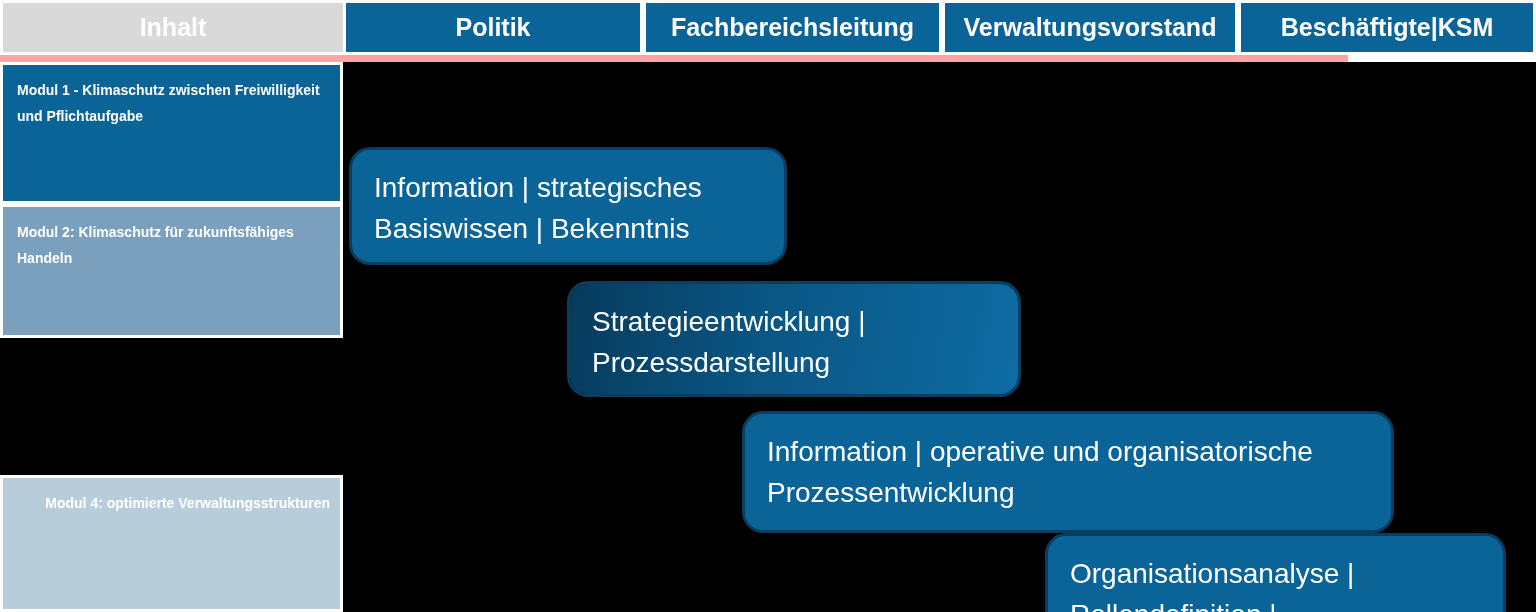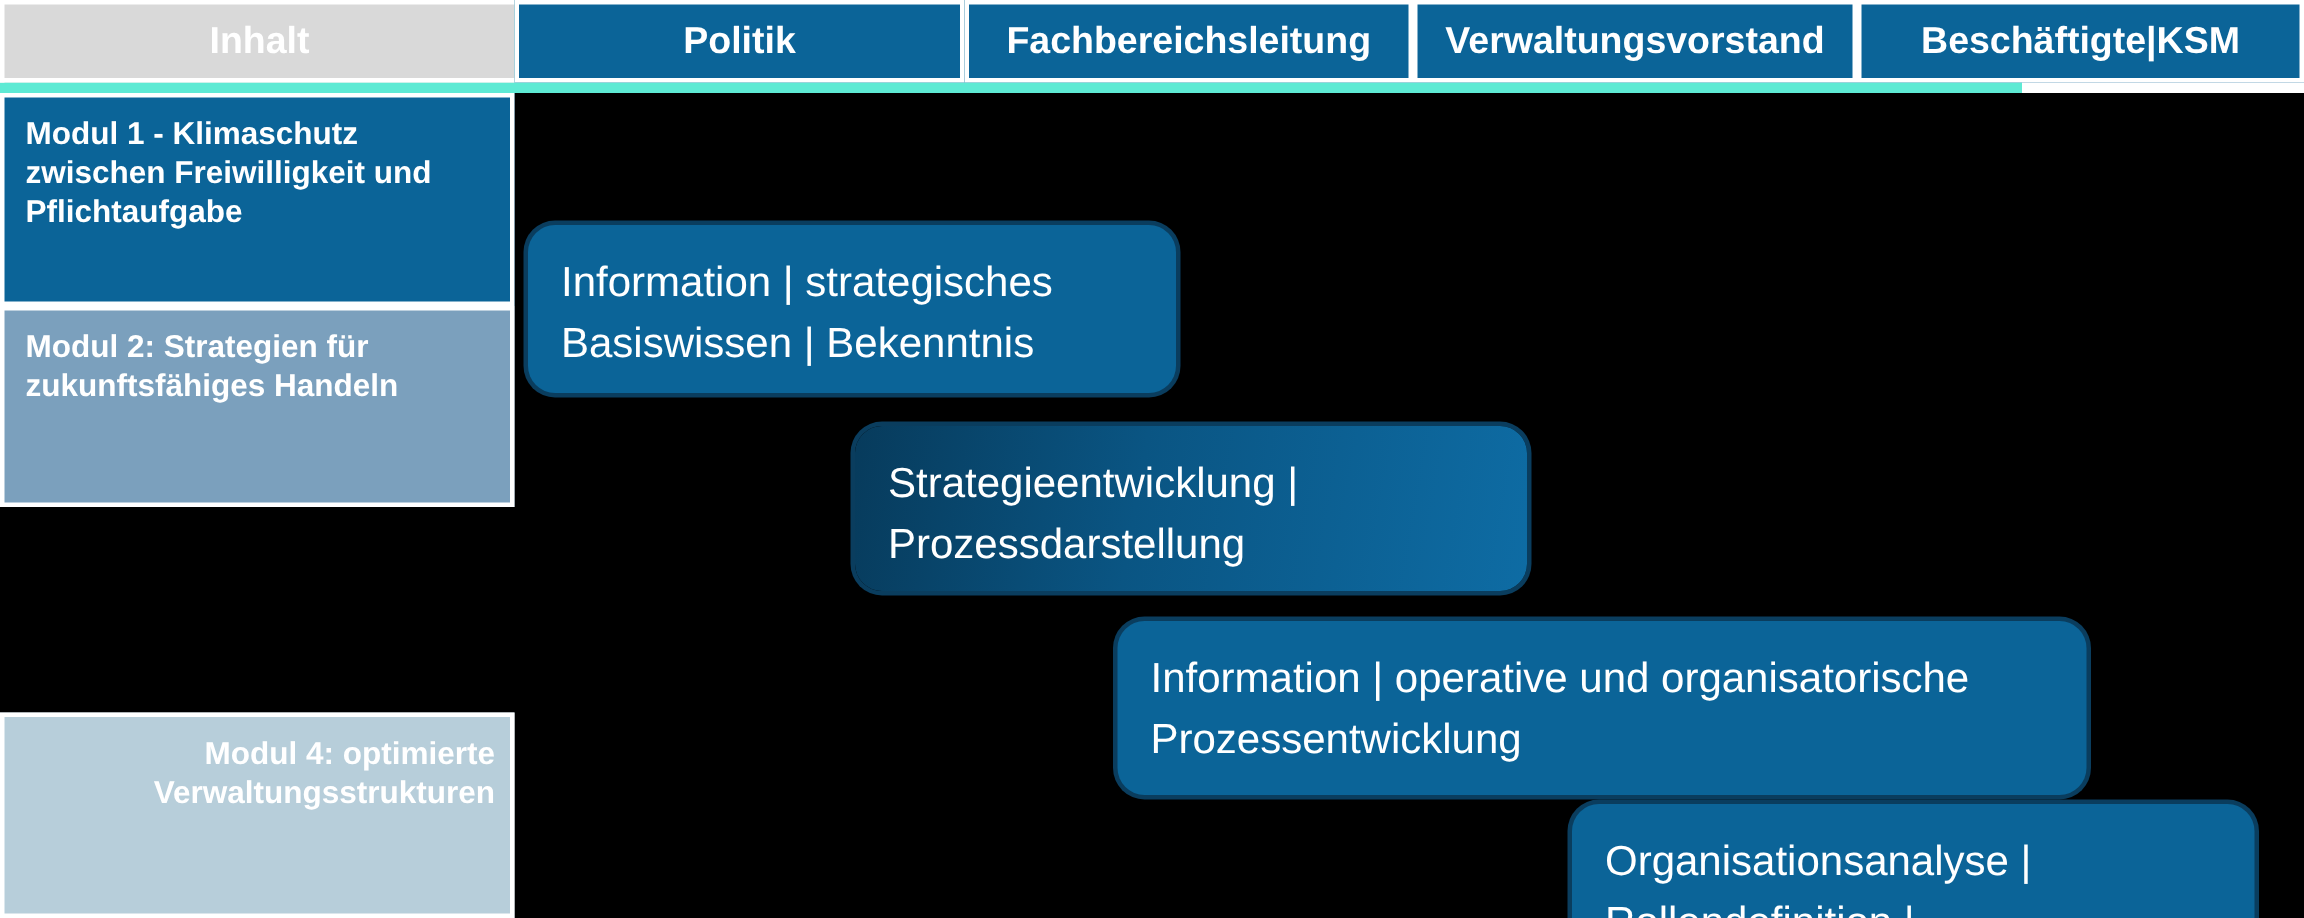--- a/index.html
+++ b/index.html
@@ -3,21 +3,21 @@
 <meta charset="utf-8">
 <title>Modul Matrix</title>
 <style>
   html,body{margin:0;padding:0;}
   body{
     width:1536px;height:612px;
     background:#ffffff;
     font-family:"Liberation Sans", sans-serif;
     overflow:hidden;
   }
-  #stage{position:relative;width:1348px;height:612px;background:#5eead4;}
+  #stage{position:relative;width:1348px;height:612px;background:#fca5a5;}
 
   
   #header{
     position:absolute;left:0;top:0;width:1536px;height:55px;
     display:flex;align-items:stretch;
   }
   .hcell{
     display:flex;align-items:center;justify-content:center;
     color:#ffffff;font-weight:bold;font-size:25px;
     letter-spacing:0px;white-space:nowrap;
@@ -47,21 +47,21 @@
     position:absolute;left:0;top:0;width:343px;height:550px;
     box-sizing:border-box;
   }
   .srow{
     position:absolute;left:0;width:343px;
     box-sizing:border-box;
     border:3px solid #ffffff;
     padding:12px 10px 0 14px;
   }
   .srow .slabel{
-    color:#ffffff;font-weight:bold;font-size:21px;line-height:26px;
+    color:#ffffff;font-weight:bold;font-size:14px;line-height:26px;
     display:block;
   }
   #srow0{top:0px;height:142px;background:#0b6498;}
   #srow1{top:142px;height:134px;background:#7ba0bd;}
   #srow2{top:276px;height:137px;background:#94b2c9;}
   #srow3{top:413px;height:137px;background:#b7ceda;text-align:right;}
 
   
   .box{
     position:absolute;
@@ -104,21 +104,21 @@
     </div>
   </div>
 
   <div id="canvas">
 
     <div id="sidebar">
       <div class="srow" id="srow0">
         <span class="slabel">Modul 1 - Klimaschutz zwischen Freiwilligkeit und Pflichtaufgabe</span>
       </div>
       <div class="srow" id="srow1">
-        <span class="slabel">Modul 2: Strategien für zukunftsfähiges Handeln</span>
+        <span class="slabel">Modul 2: Klimaschutz für zukunftsfähiges Handeln</span>
       </div>
       <div class="srow" id="srow3">
         <span class="slabel">Modul 4: optimierte Verwaltungsstrukturen</span>
       </div>
     </div>
 
     <div class="box" id="box0">
       <span class="boxtext">Information | strategisches Basiswissen | Bekenntnis</span>
     </div>
     <div class="box" id="box1">

